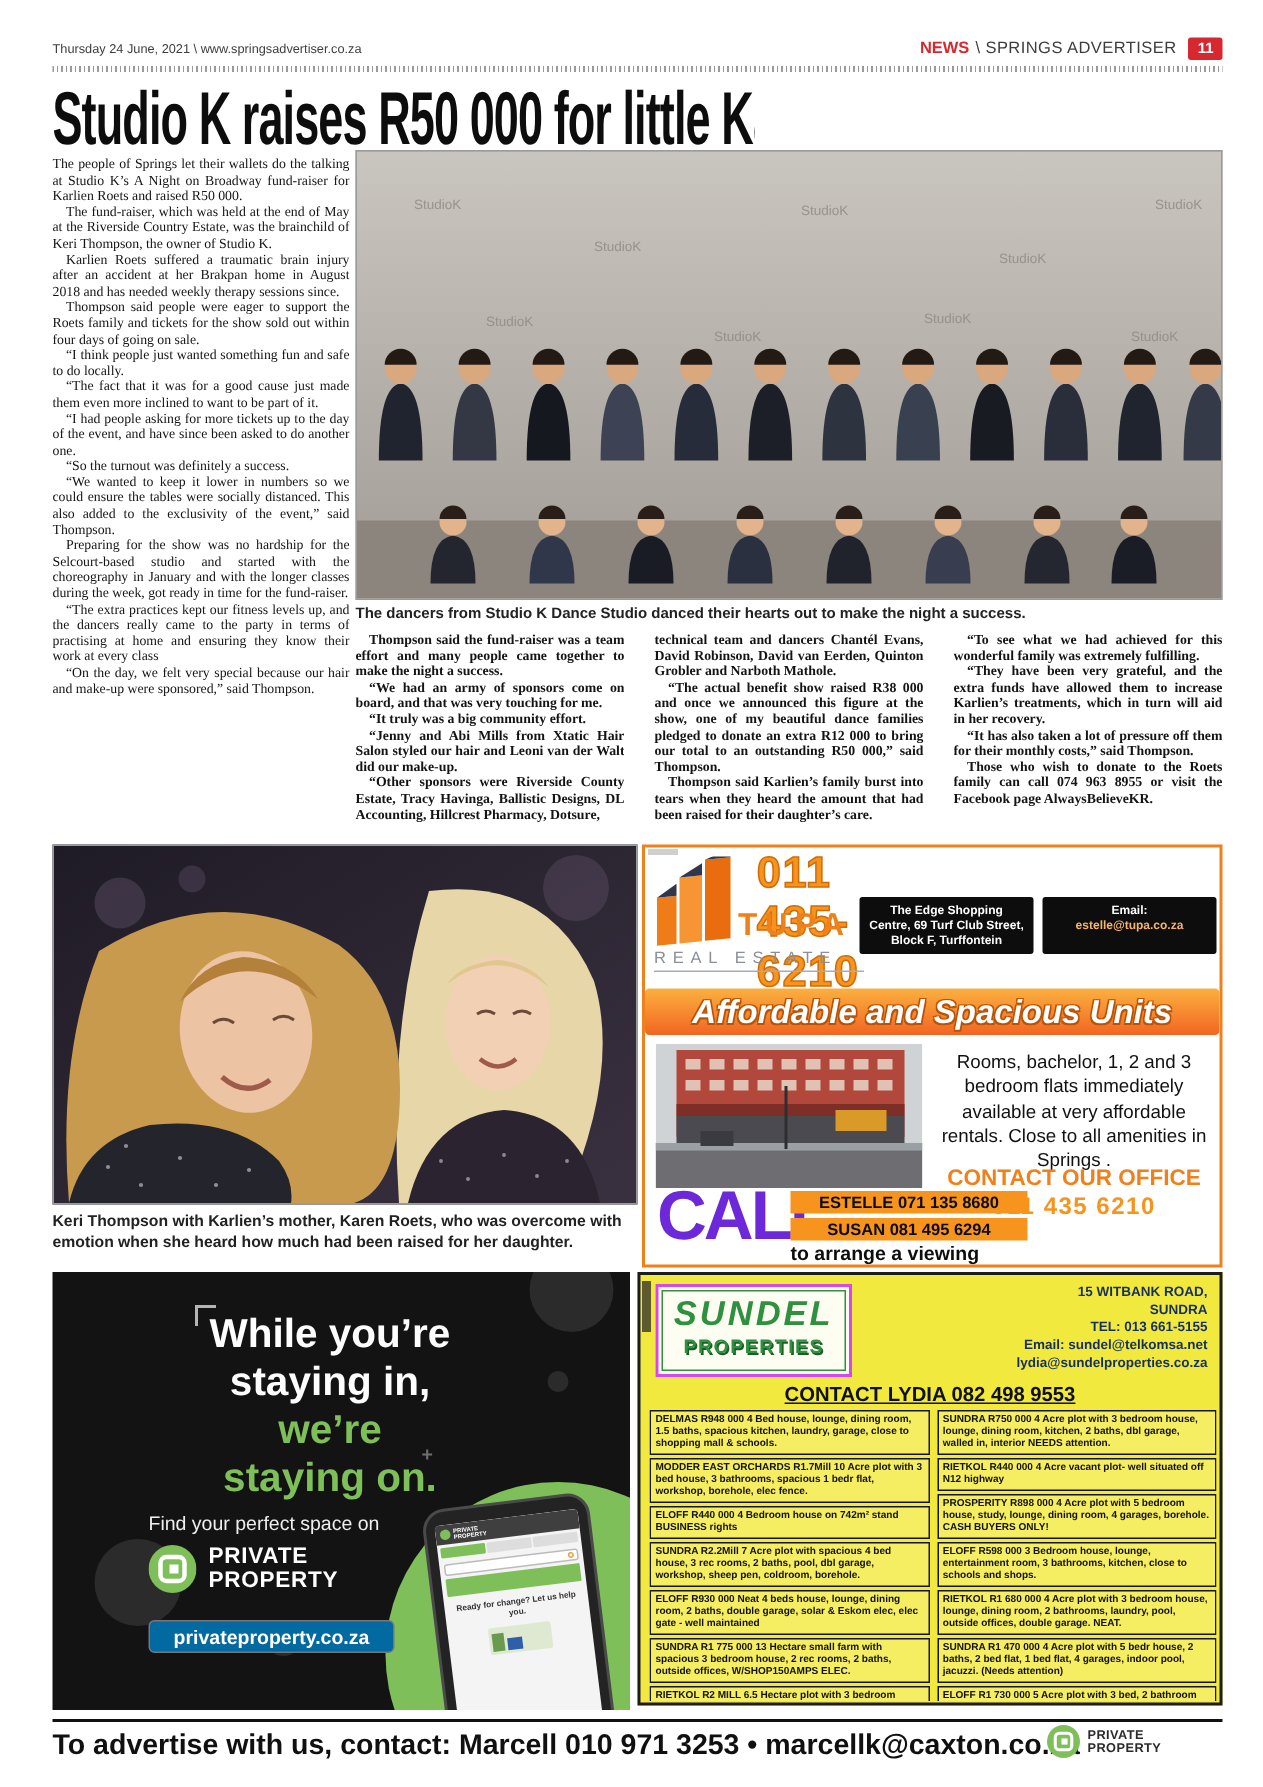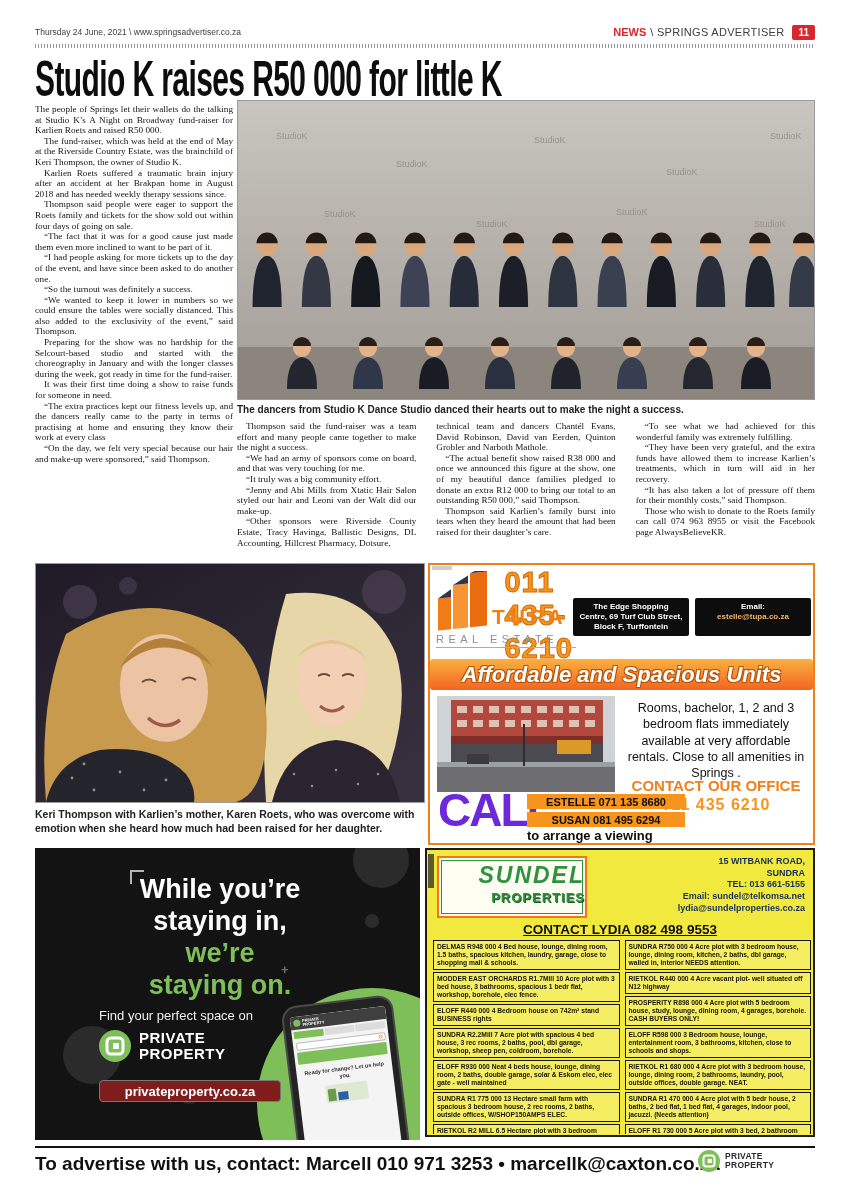--- a/index.html
+++ b/index.html
@@ -24,21 +24,21 @@
               font-size:50px; font-weight:bold; white-space:nowrap; letter-spacing:-1px;
               transform:scaleX(.60); transform-origin:0 50%; color:#0d0d0d; }
 
   
   .newscol { font-family:"Liberation Serif", serif; font-size:9.2px; line-height:10.6px;
              text-align:justify; color:#141414; }
   .newscol .para { text-indent:9px; }
   .newscol .para:first-of-type { text-indent:0; }
   .col1 { position:absolute; left:35px; top:104px; width:198px; height:458px; overflow:hidden; }
   .threecol { position:absolute; left:237px; top:421px; width:578px; height:141px;
-              display:flex; gap:20px; overflow:hidden; }
+              display:flex; gap:20px; overflow:hidden;font-weight:bold; }
   .threecol .newsflow { flex:1; overflow:hidden; }
   .threecol .newsflow .para:first-of-type { text-indent:9px; }
   .threecol .c2 .para:first-of-type,
   .threecol .c4 .para:first-of-type { text-indent:9px; }
   .threecol .c3 .para:first-of-type { text-indent:0; }
 
   
   .main-photo { position:absolute; left:237px; top:100px; width:578px; height:300px;
                 border:1px solid #9b9b9b; overflow:hidden; background:#b3afa8; }
   .caption { font-weight:bold; font-size:10px; color:#222; }
@@ -89,21 +89,21 @@
   .pp .deco-circle { position:absolute; border-radius:50%; background:#2b2b2b; }
   .pp .bracket { position:absolute; left:95px; top:22px; width:14px; height:14px;
                  border-left:2px solid #ddd; border-top:2px solid #ddd; opacity:.8; }
   .pp .plus { position:absolute; color:#6e6e6e; font-size:18px; font-weight:bold; }
   .pp-line { width:100%; text-align:center; font-weight:bold; font-size:27px; line-height:1.18; }
   .pp-text { position:absolute; left:0; top:26px; width:370px; }
   .pp-white { color:#fdfdfd; } .pp-green { color:#7fbf59; }
   .pp-find { position:absolute; left:64px; top:160px; color:#eee; font-size:13px; }
   .pp-logo { position:absolute; left:64px; top:182px; display:flex; align-items:center; gap:8px; }
   .pp-logo-txt { color:#fff; font-weight:bold; font-size:15px; line-height:1.05; letter-spacing:.5px; }
-  .pp-url { position:absolute; left:64px; top:232px; width:182px; height:22px; background:#7f1d1d;
+  .pp-url { position:absolute; left:64px; top:232px; width:164px; height:22px; background:#0369a1;
             border:1px solid #777; border-radius:4px; color:#fff; font-weight:bold; font-size:13px;
             display:flex; align-items:center; justify-content:center; }
   .pp-blob { position:absolute; left:222px; top:140px; width:230px; height:230px;
              border-radius:50%; background:#7fbf59; }
   .pp-phone { position:absolute; left:258px; top:152px; width:112px; height:215px;
               background:#232323; border:2px solid #4a4a4a; border-radius:15px;
               transform:rotate(-7deg); padding:9px 6px; }
   .pp-screen { width:100%; height:100%; background:#f4f4f4; border-radius:3px; overflow:hidden; }
   .pp-s-head { height:13px; background:#3f3f3f; display:flex; align-items:center; padding:0 3px; gap:2px; }
   .pp-s-dot { width:7px; height:7px; border-radius:50%; background:#7fbf59; }
@@ -118,23 +118,23 @@
   .pp-s-msg { margin:6px 2px 0; font-size:5.5px; font-weight:bold; color:#333; text-align:center; line-height:1.2; }
   .pp-s-illus { margin:5px auto 0; width:42px; height:18px; background:#dfe9d2; border-radius:2px;
                 display:flex; align-items:flex-end; gap:2px; padding:2px; }
   .pp-s-illus i { display:block; background:#2f5fa8; width:10px; height:8px; }
   .pp-s-illus b { display:block; background:#6a9a4d; width:8px; height:12px; }
 
   
   .sundel { position:absolute; left:425px; top:848px; width:390px; height:289px; background:#f2e93e;
             border:2px solid #1c1c1c; overflow:hidden; }
   .sundel-refbar { position:absolute; left:1px; top:4px; width:6px; height:34px; background:#2a2a2a; opacity:.75; }
-  .sundel-logo { position:absolute; left:10px; top:6px; width:150px; height:62px; background:#fdfdf2;
-                 border:2px solid #f97316; box-shadow:inset 0 0 0 2px #fdfdf2, inset 0 0 0 3px #2f9140;
-                 text-align:right; padding-top:6px; }
+  .sundel-logo { position:absolute; left:10px; top:6px; width:131px; height:62px; background:#fdfdf2;
+                 border:2px solid #d946ef; box-shadow:inset 0 0 0 2px #fdfdf2, inset 0 0 0 3px #2f9140;
+                 text-align:center; padding-top:6px; }
   .sundel-word1 { font-size:23px; font-weight:bold; font-style:italic; color:#2f9140; letter-spacing:2px; line-height:1; }
   .sundel-word2 { font-size:13px; font-weight:bold; color:#2f9140; letter-spacing:1px;
                   text-shadow:1px 1px 0 #1c5c28; margin-top:3px; }
   .sundel-addr { position:absolute; right:8px; top:6px; width:215px; text-align:right;
                  font-size:9px; font-weight:bold; color:#16305e; line-height:1.3; }
   .sundel-contact { position:absolute; left:0; top:72px; width:100%; text-align:center;
                     font-size:13.5px; font-weight:bold; color:#101010; text-decoration:underline; }
   .sundel-cols { position:absolute; left:6px; top:90px; width:378px; height:194px; display:flex; gap:5px; overflow:hidden; }
   .sundel-col { flex:1; }
   .listing { border:1px solid #161616; background:#f5ed62; color:#14130a;
@@ -162,26 +162,26 @@
   <div class="mh-rule"></div>
 
   <h1 class="headline">Studio K raises R50 000 for little Karlien Roets</h1>
 
   <section class="newscol newsflow col1">
 
   <div class="para">The people of Springs let their wallets do the talking at Studio K’s A Night on Broadway fund-raiser for Karlien Roets and raised R50 000.</div>
       <div class="para">The fund-raiser, which was held at the end of May at the Riverside Country Estate, was the brainchild of Keri Thompson, the owner of Studio K.</div>
       <div class="para">Karlien Roets suffered a traumatic brain injury after an accident at her Brakpan home in August 2018 and has needed weekly therapy sessions since.</div>
       <div class="para">Thompson said people were eager to support the Roets family and tickets for the show sold out within four days of going on sale.</div>
+      <div class="para">“I think people just wanted something fun and safe to do locally.</div>
       <div class="para">“The fact that it was for a good cause just made them even more inclined to want to be part of it.</div>
       <div class="para">“I had people asking for more tickets up to the day of the event, and have since been asked to do another one.</div>
       <div class="para">“So the turnout was definitely a success.</div>
       <div class="para">“We wanted to keep it lower in numbers so we could ensure the tables were socially distanced. This also added to the exclusivity of the event,” said Thompson.</div>
       <div class="para">Preparing for the show was no hardship for the Selcourt-based studio and started with the choreography in January and with the longer classes during the week, got ready in time for the fund-raiser.</div>
-      <div class="para">It was their first time doing a show to raise funds for someone in need.</div>
       <div class="para">“The extra practices kept our fitness levels up, and the dancers really came to the party in terms of practising at home and ensuring they know their work at every class</div>
       <div class="para">“On the day, we felt very special because our hair and make-up were sponsored,” said Thompson.</div>
     </section>
 
   <figure class="main-photo">
     <svg width="576" height="298" viewBox="0 0 576 298" xmlns="http://www.w3.org/2000/svg">
       <defs>
         <linearGradient id="wall" x1="0" y1="0" x2="0" y2="1">
           <stop offset="0" stop-color="#c9c5bf"></stop>
             <stop offset="1" stop-color="#a19c95"></stop>

